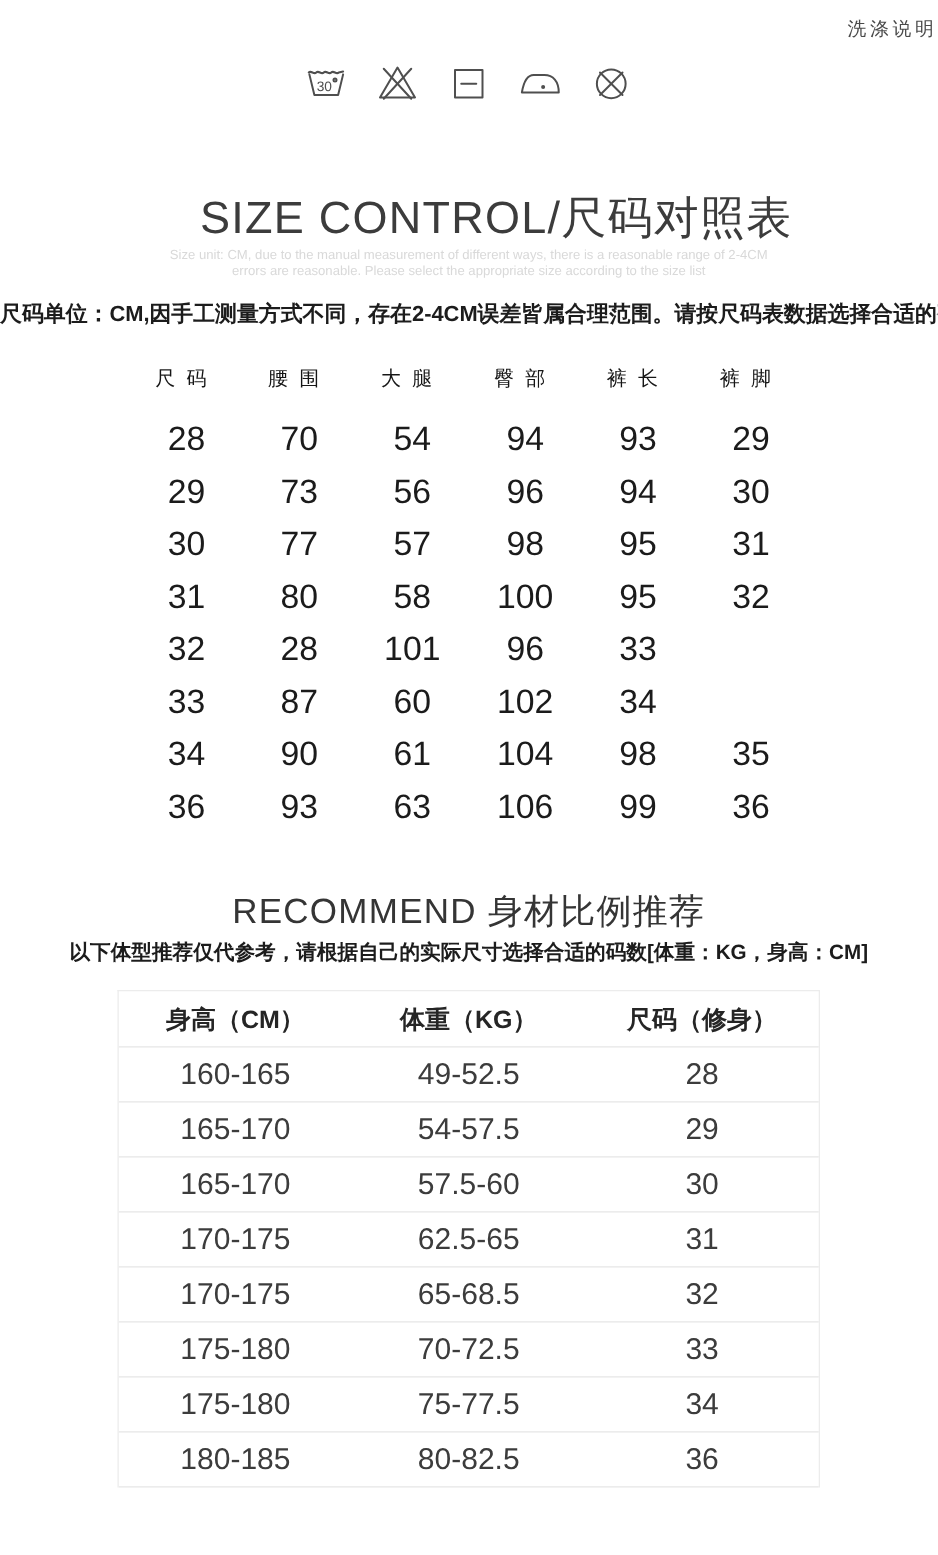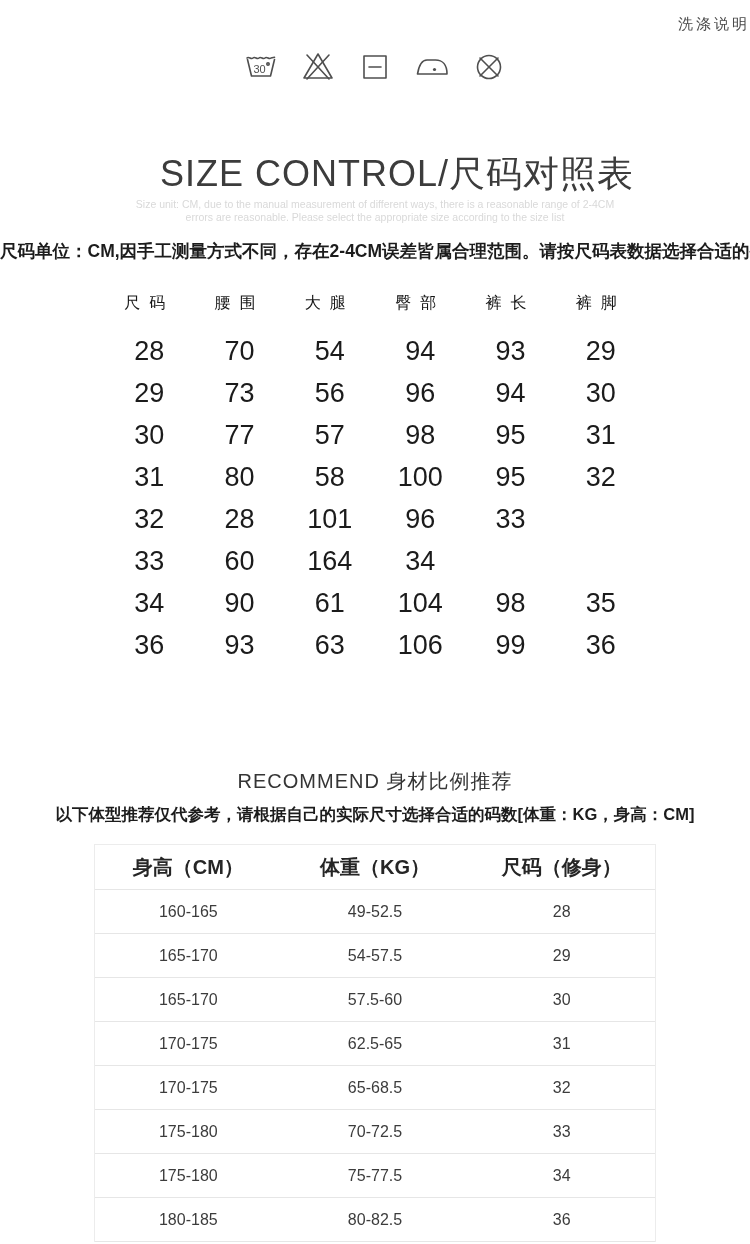--- a/index.html
+++ b/index.html
@@ -43,22 +43,22 @@
     font-size:16px; font-weight:normal; letter-spacing:9px; color:#161616;
   }
   .t1 .td-row { margin-top:0; }
   .t1 .tbody { margin-top:12px; }
   .t1 .td-row .td {
     height:42px; display:flex; align-items:center; justify-content:center;
     font-size:27px; color:#1b1b1b;
   }
 
   .rec-title {
-    margin-top:100px; text-align:center;
-    font-size:20px; line-height:30px; color:#353535; letter-spacing:1px;
+    margin-top:48px; text-align:center;
+    font-size:28px; line-height:30px; color:#353535; letter-spacing:1px;
   }
   .rec-note {
     margin-top:7px; text-align:center;
     font-size:16.5px; line-height:22px; font-weight:bold; color:#1c1c1c;
     white-space:nowrap;
   }
 
   .t2 {
     width:560px; margin:19px auto 0;
     border:1px solid #ececec; border-bottom:none;
@@ -66,21 +66,21 @@
   .t2 .tr {
     display:grid; grid-template-columns:repeat(3,1fr);
     border-bottom:1px solid #e6e6e6;
   }
   .t2 .th-row .td {
     height:44px; display:flex; align-items:center; justify-content:center;
     font-size:20px; font-weight:bold; color:#252525;
   }
   .t2 .td-row .td {
     height:43px; display:flex; align-items:center; justify-content:center;
-    font-size:16px; color:#3c3c3c;
+    font-size:24px; color:#3c3c3c;
   }
 </style>
 </head>
 <body>
 
 <div>
 
   <div class="care-title">洗涤说明</div>
 
   <div class="icons-row">
@@ -158,22 +158,23 @@
         </div>
         <div class="tr td-row">
           <div class="td">32</div>
           <div class="td">28</div>
           <div class="td">101</div>
           <div class="td">96</div>
           <div class="td">33</div>
         </div>
         <div class="tr td-row">
           <div class="td">33</div>
+          <div class="td">87</div>
           <div class="td">60</div>
-          <div class="td">164</div>
+          <div class="td">102</div>
           <div class="td">34</div>
         </div>
         <div class="tr td-row">
           <div class="td">34</div>
           <div class="td">90</div>
           <div class="td">61</div>
           <div class="td">104</div>
           <div class="td">98</div>
           <div class="td">35</div>
         </div>

